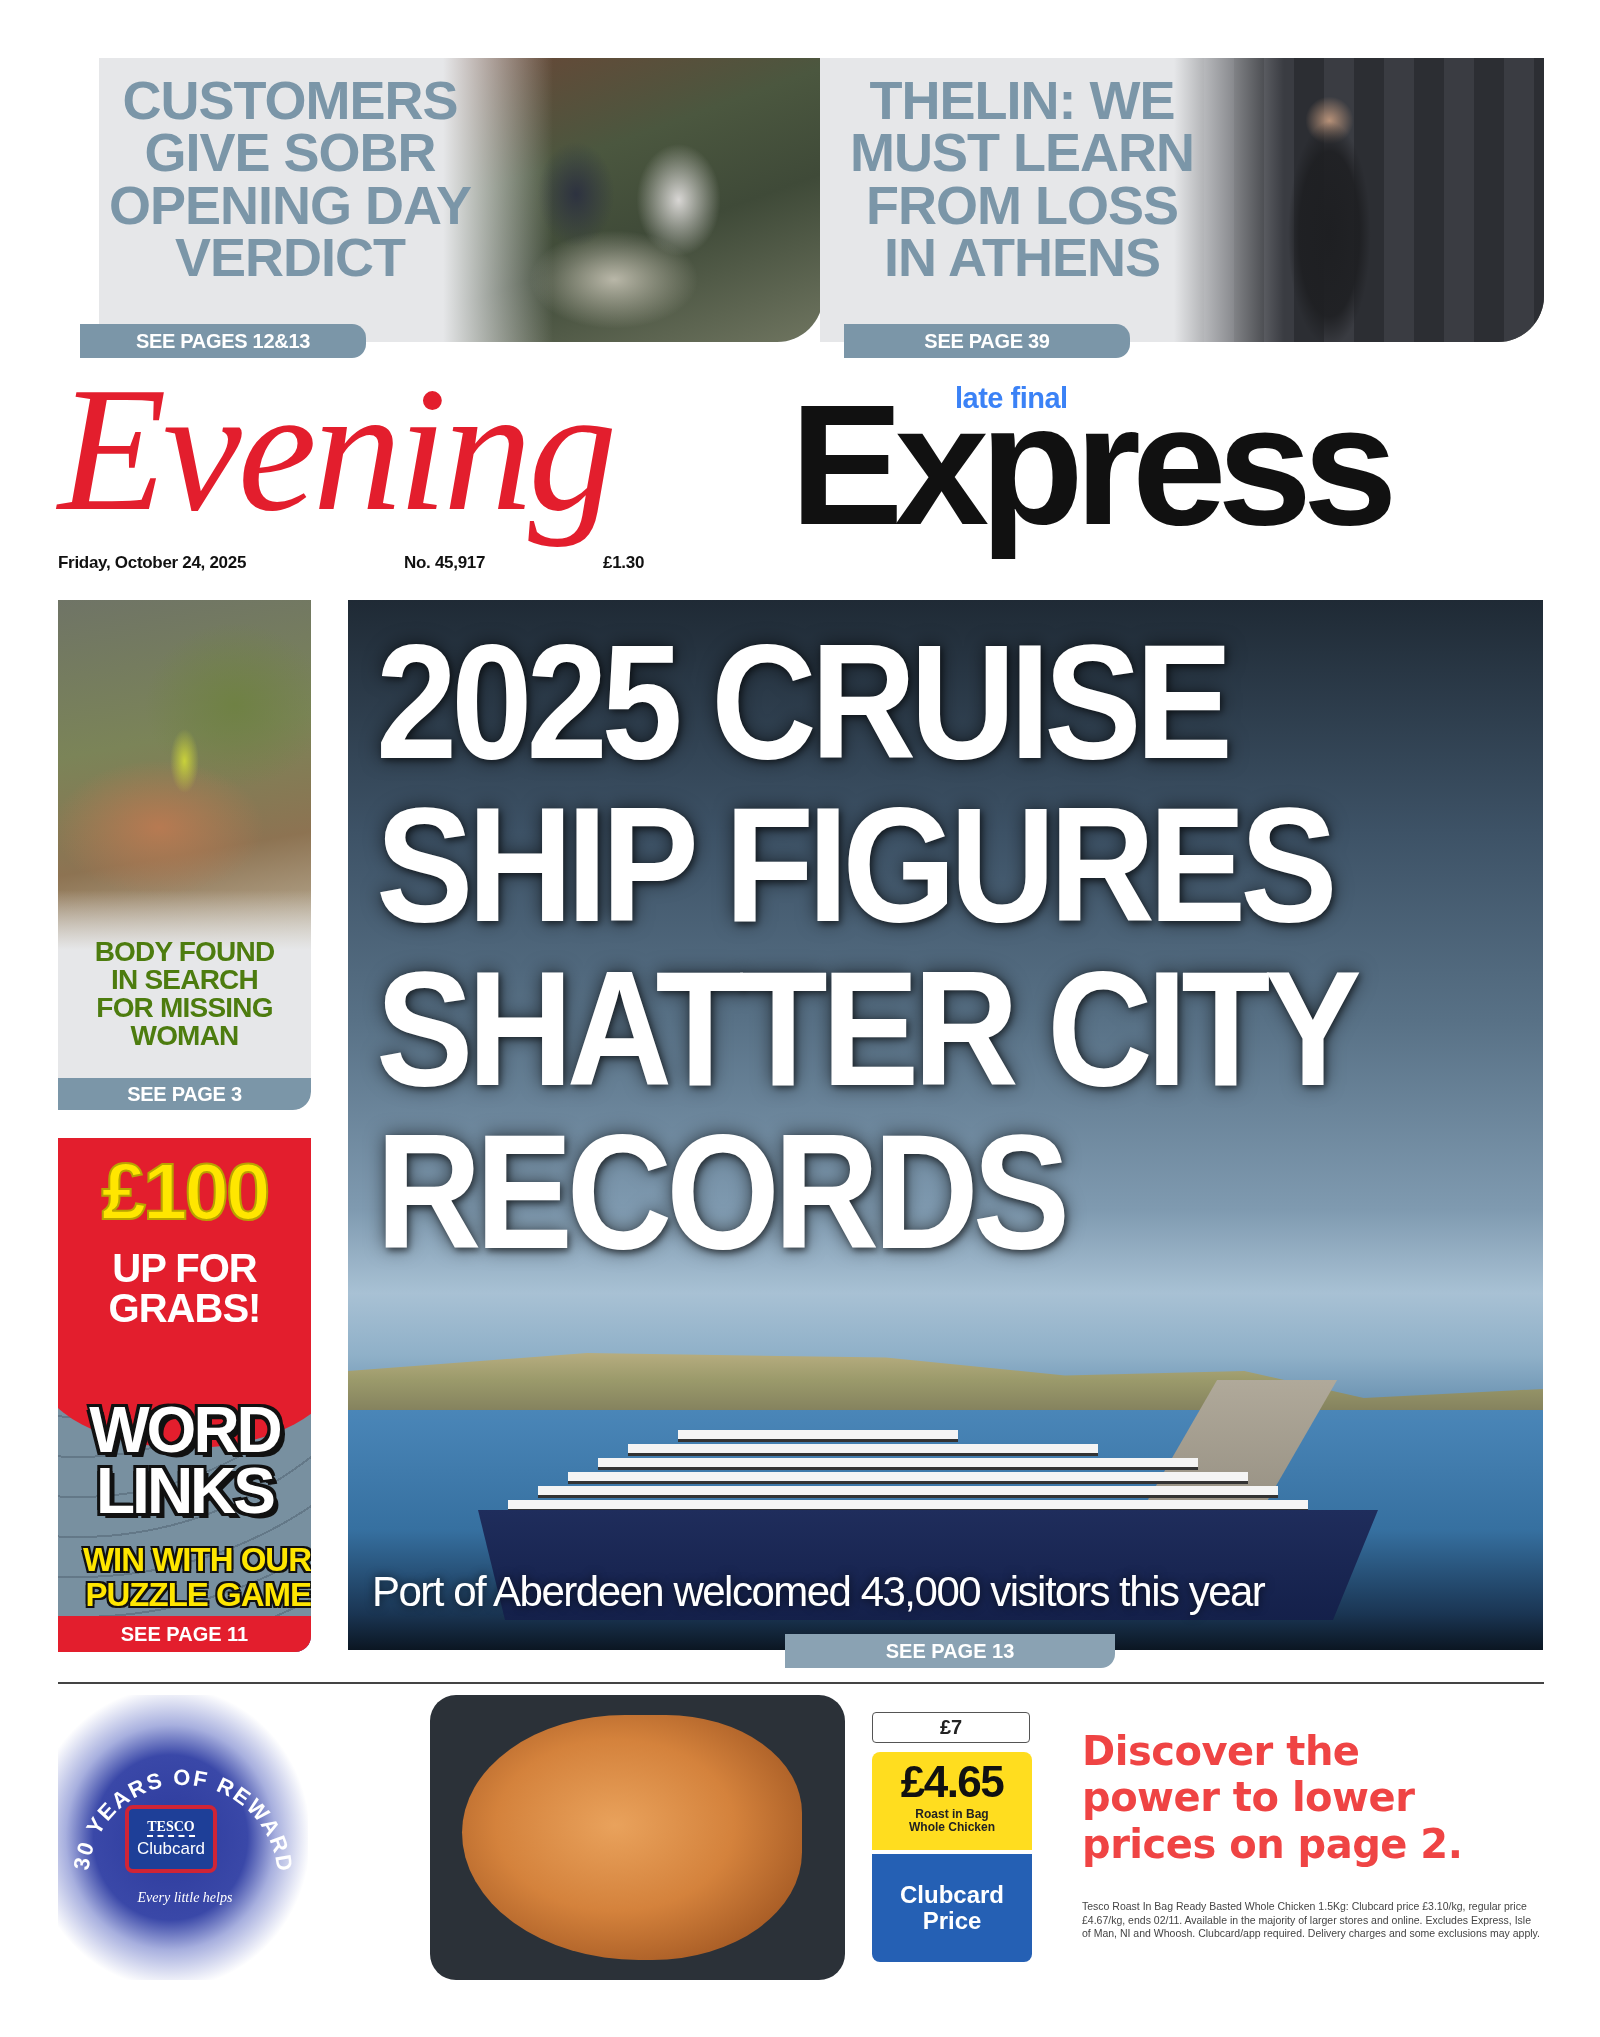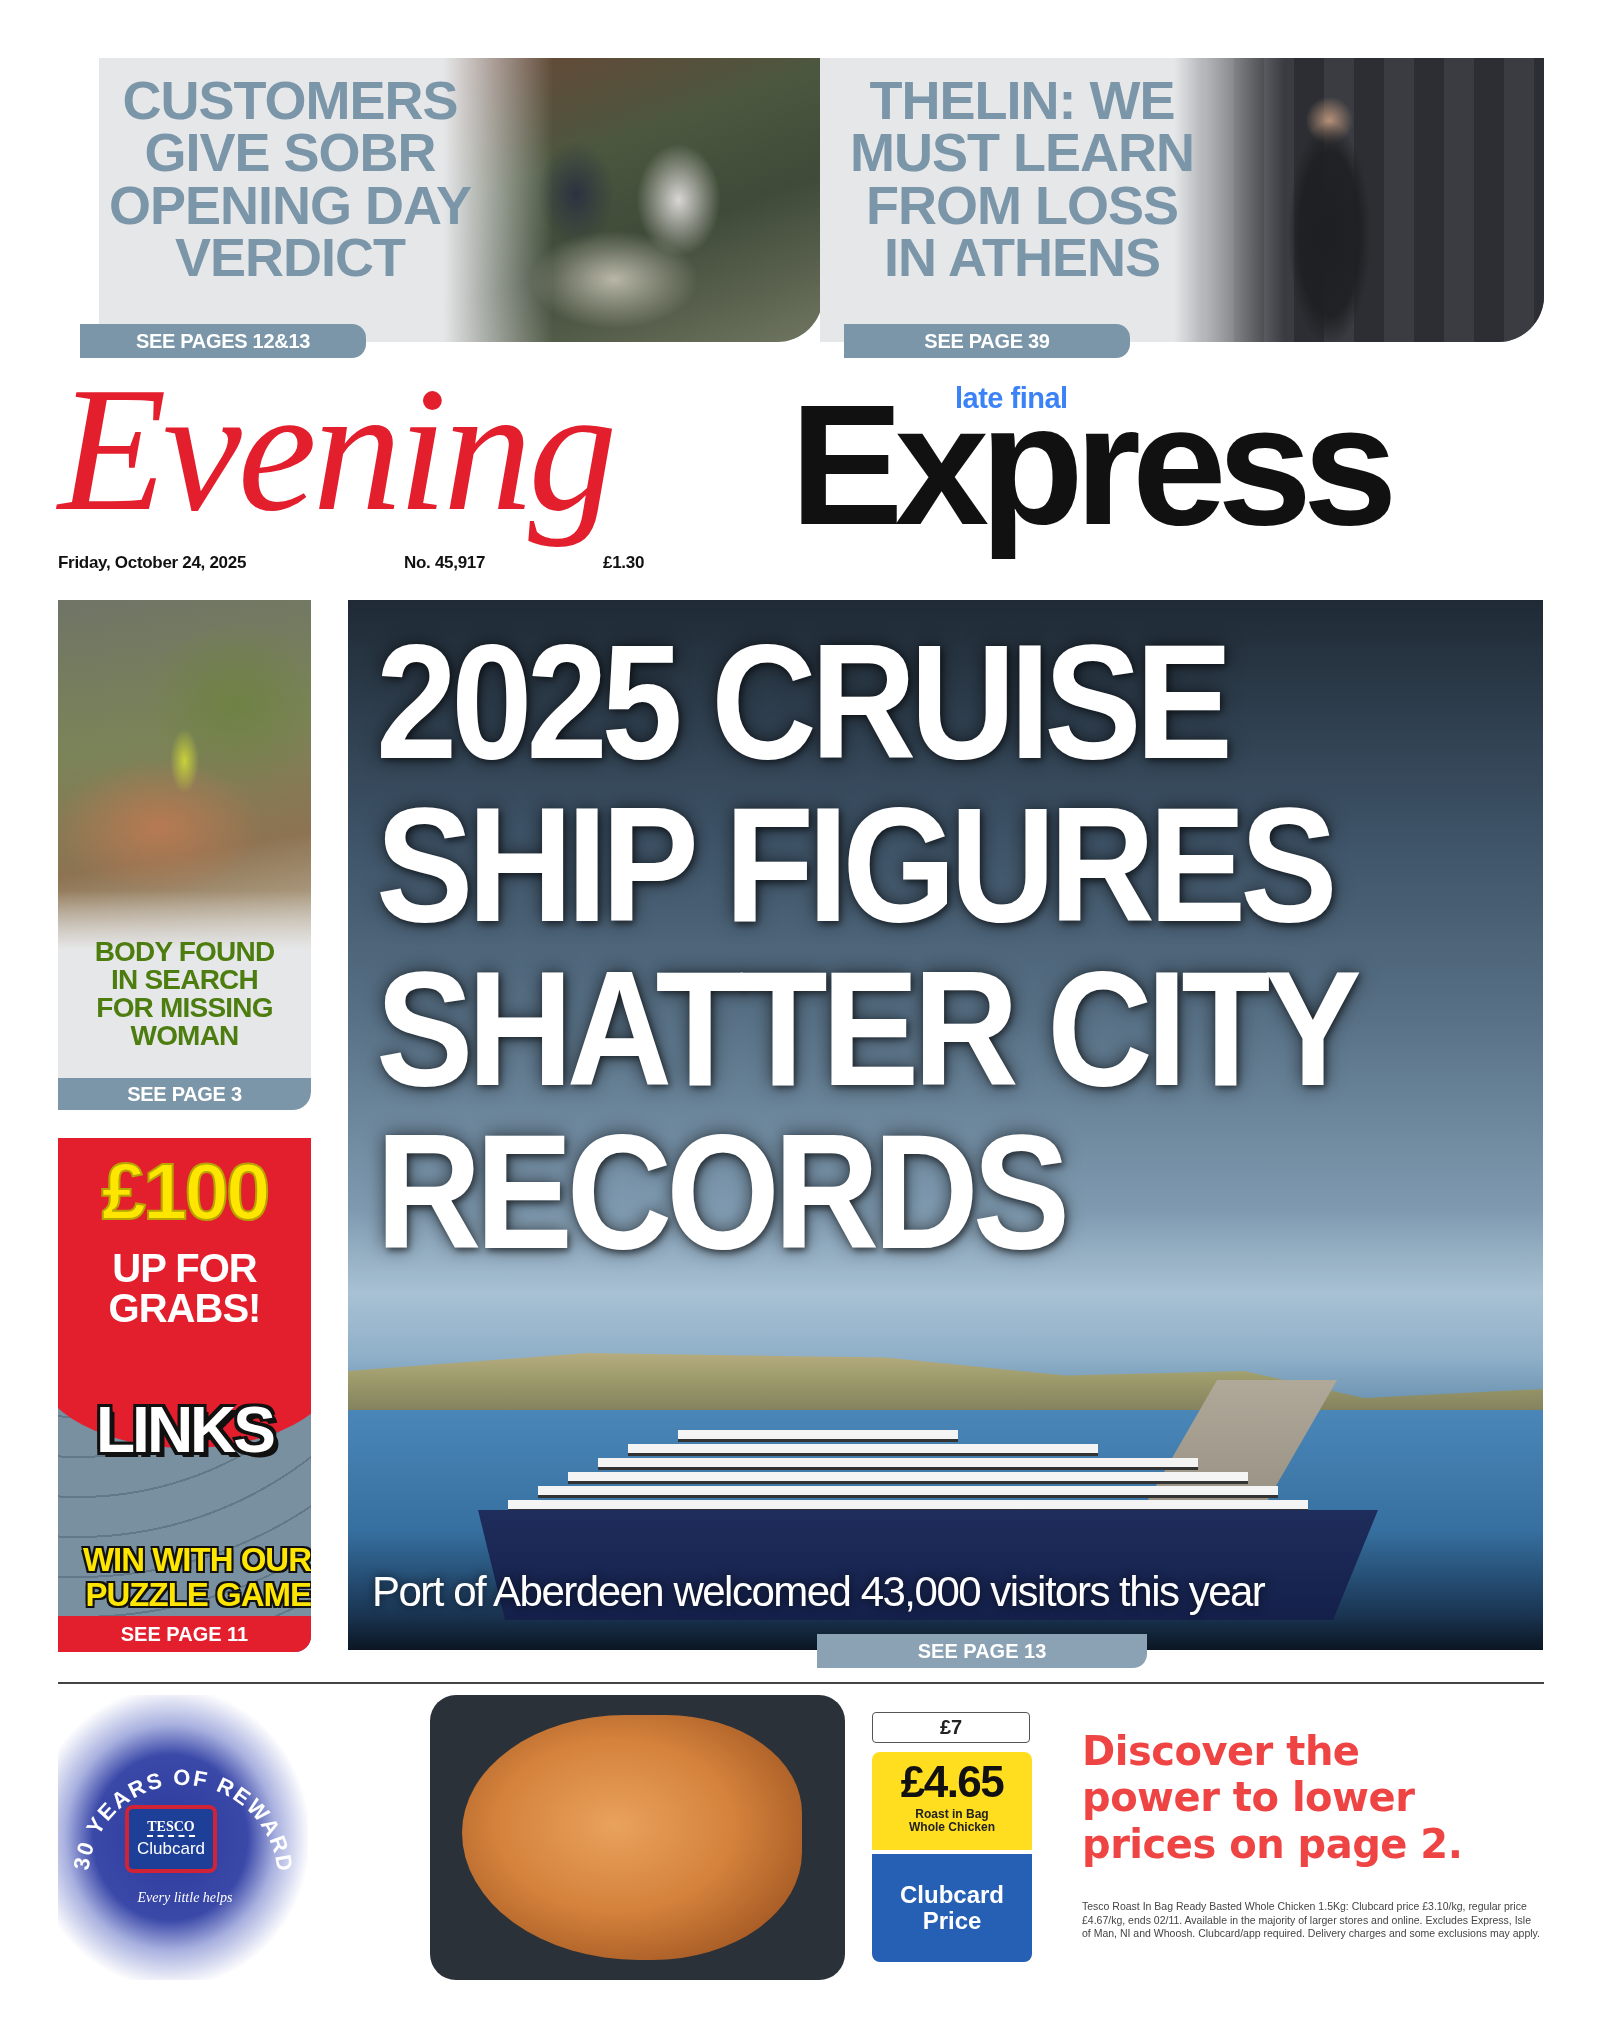--- a/index.html
+++ b/index.html
@@ -192,21 +192,20 @@
     position: absolute; left: 24px; top: 968px;
     font-family: "Liberation Sans", sans-serif; font-weight: 400;
     font-size: 42px; color: #ffffff; letter-spacing: -1.5px;
     text-shadow: 0 0 10px rgba(0,0,0,0.7);
   }
   .lead-tab {
     position: absolute; left: 785px; top: 1634px; width: 330px; height: 34px;
     background: #8aa2b3; color: #ffffff; font-weight: 700; font-size: 20px;
     display: flex; align-items: center; justify-content: center;
     border-bottom-right-radius: 14px;
-    margin-left: 32px;
   }
 
   .rule { position: absolute; left: 58px; top: 1682px; width: 1486px; height: 2px; background: #444; }
 
   
   .clubcard-burst {
     position: absolute; left: 58px; top: 1695px; width: 250px; height: 285px;
     background: radial-gradient(ellipse 140px 150px at 45% 50%, #2c3a9c 0%, #3a48a8 55%, rgba(80,96,190,0.5) 75%, rgba(255,255,255,0) 100%);
   }
   .arc-text {
@@ -312,20 +311,21 @@
 <div class="promo-words">
   <div class="pattern"></div>
   <div class="red-top"></div>
   <div class="red-blob"></div>
   <div class="price-big">£100</div>
   <div class="up-grabs">
     <span>UP FOR</span>
     <span>GRABS!</span>
   </div>
   <div class="wordlinks">
+    <span>WORD</span>
     <span>LINKS</span>
   </div>
   <div class="win-with">
     <span>WIN WITH OUR</span>
     <span>PUZZLE GAME</span>
   </div>
   <div class="words-tab">SEE PAGE 11</div>
 </div>
 
 <div class="lead">

